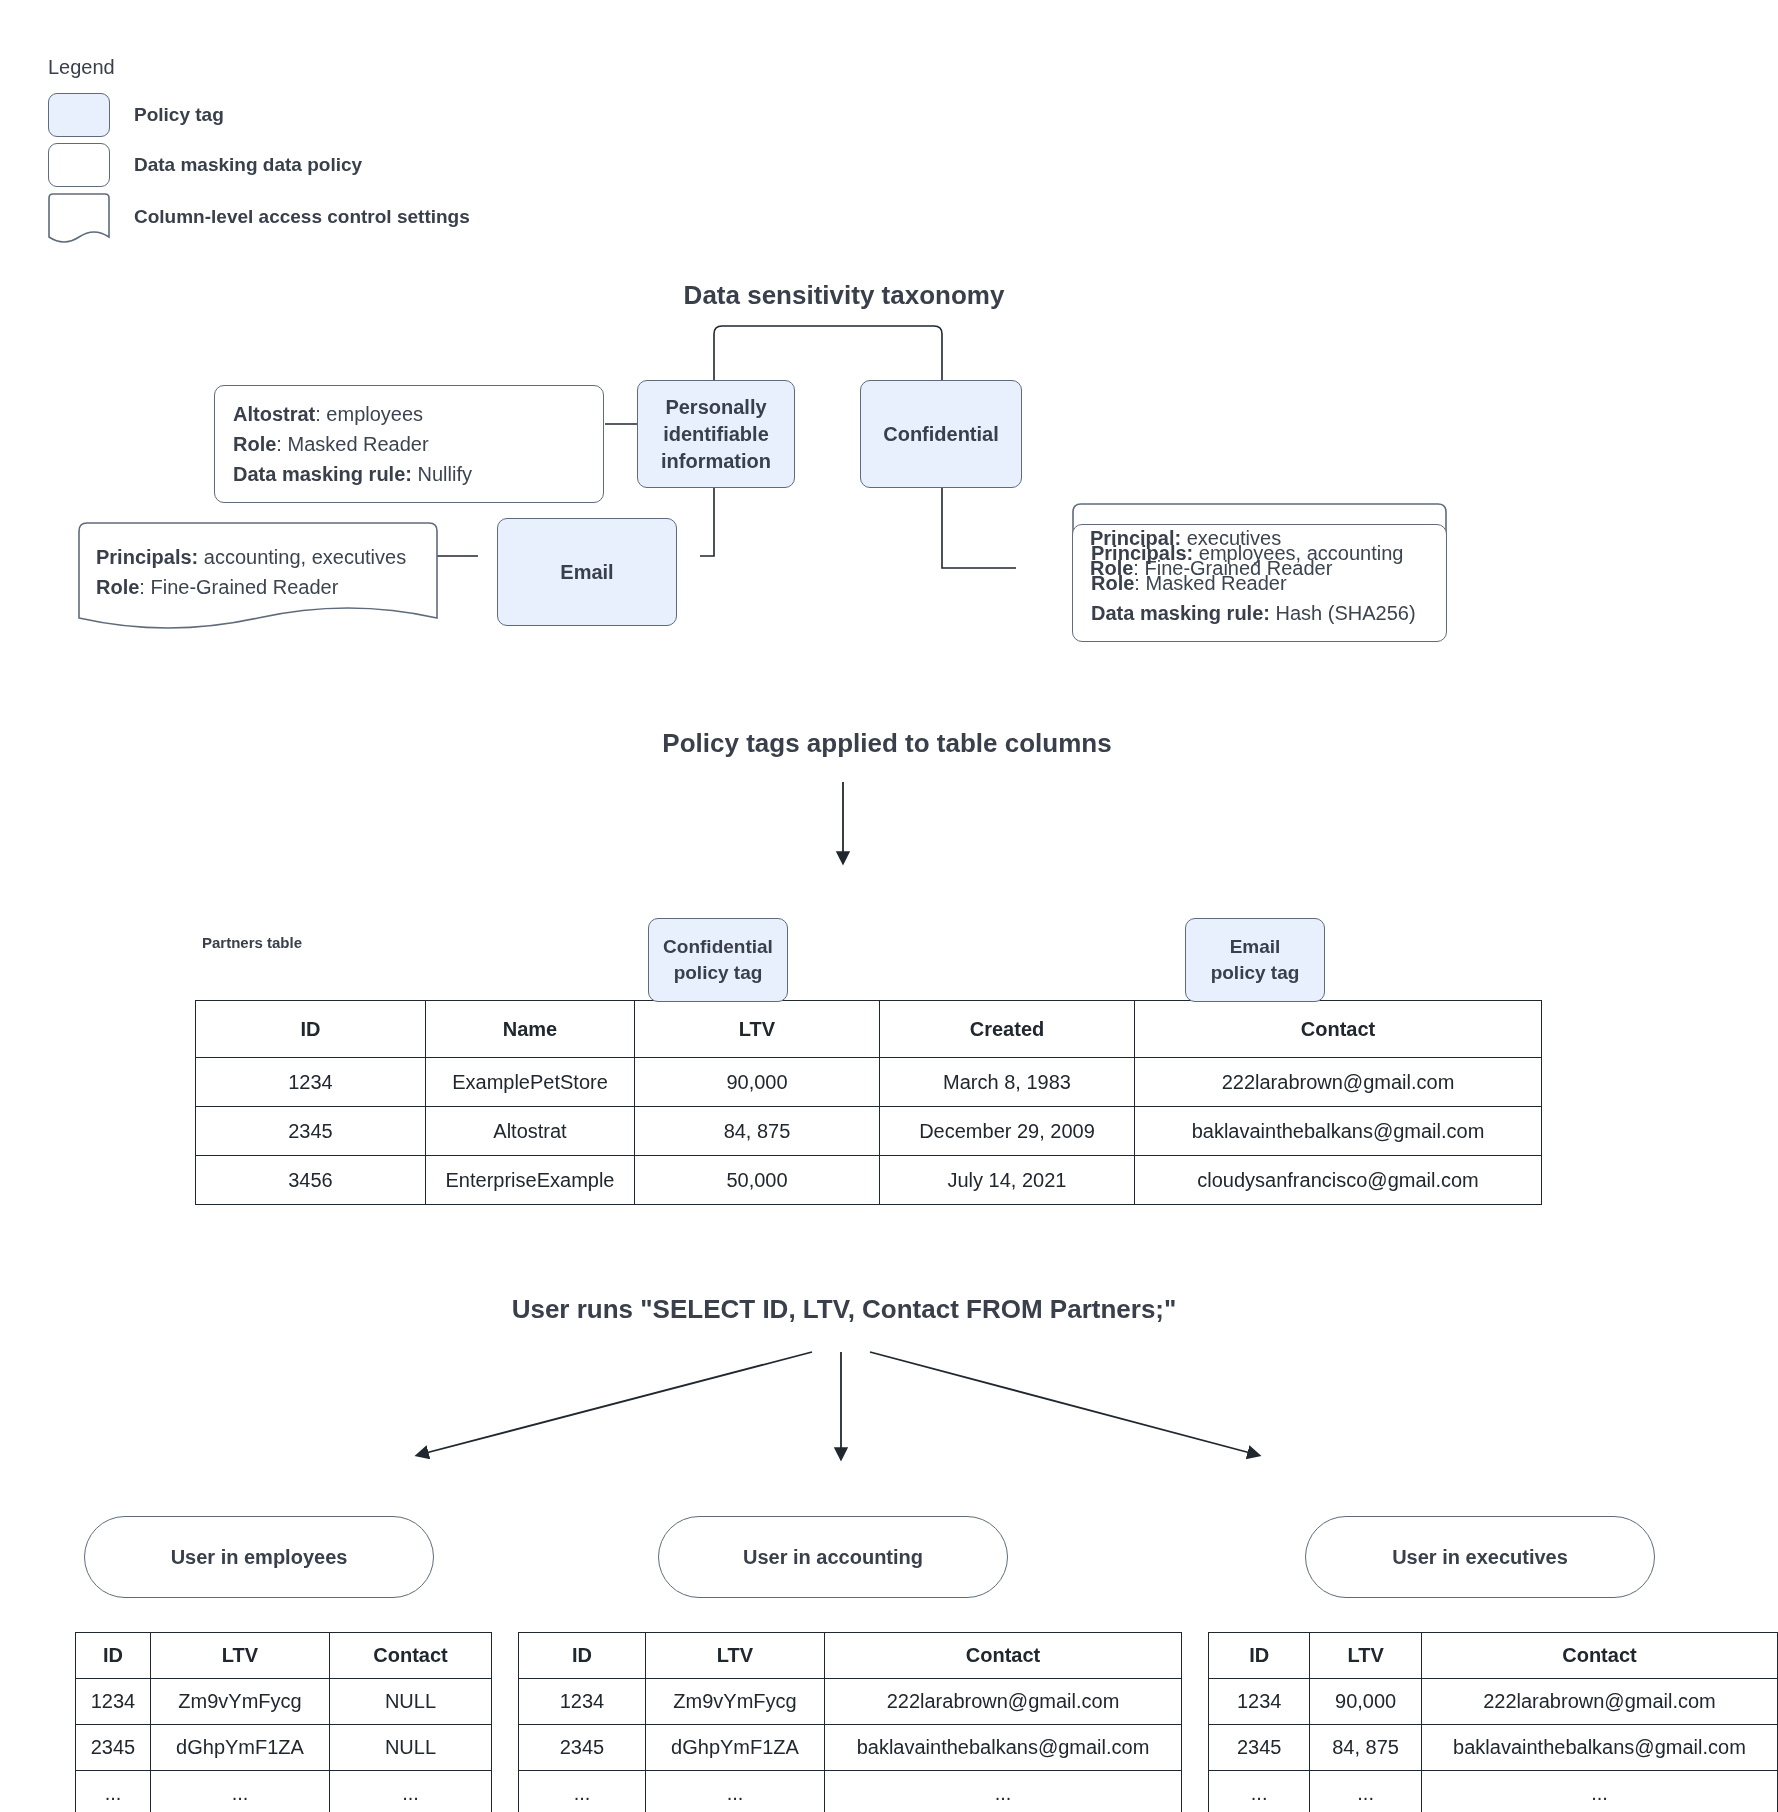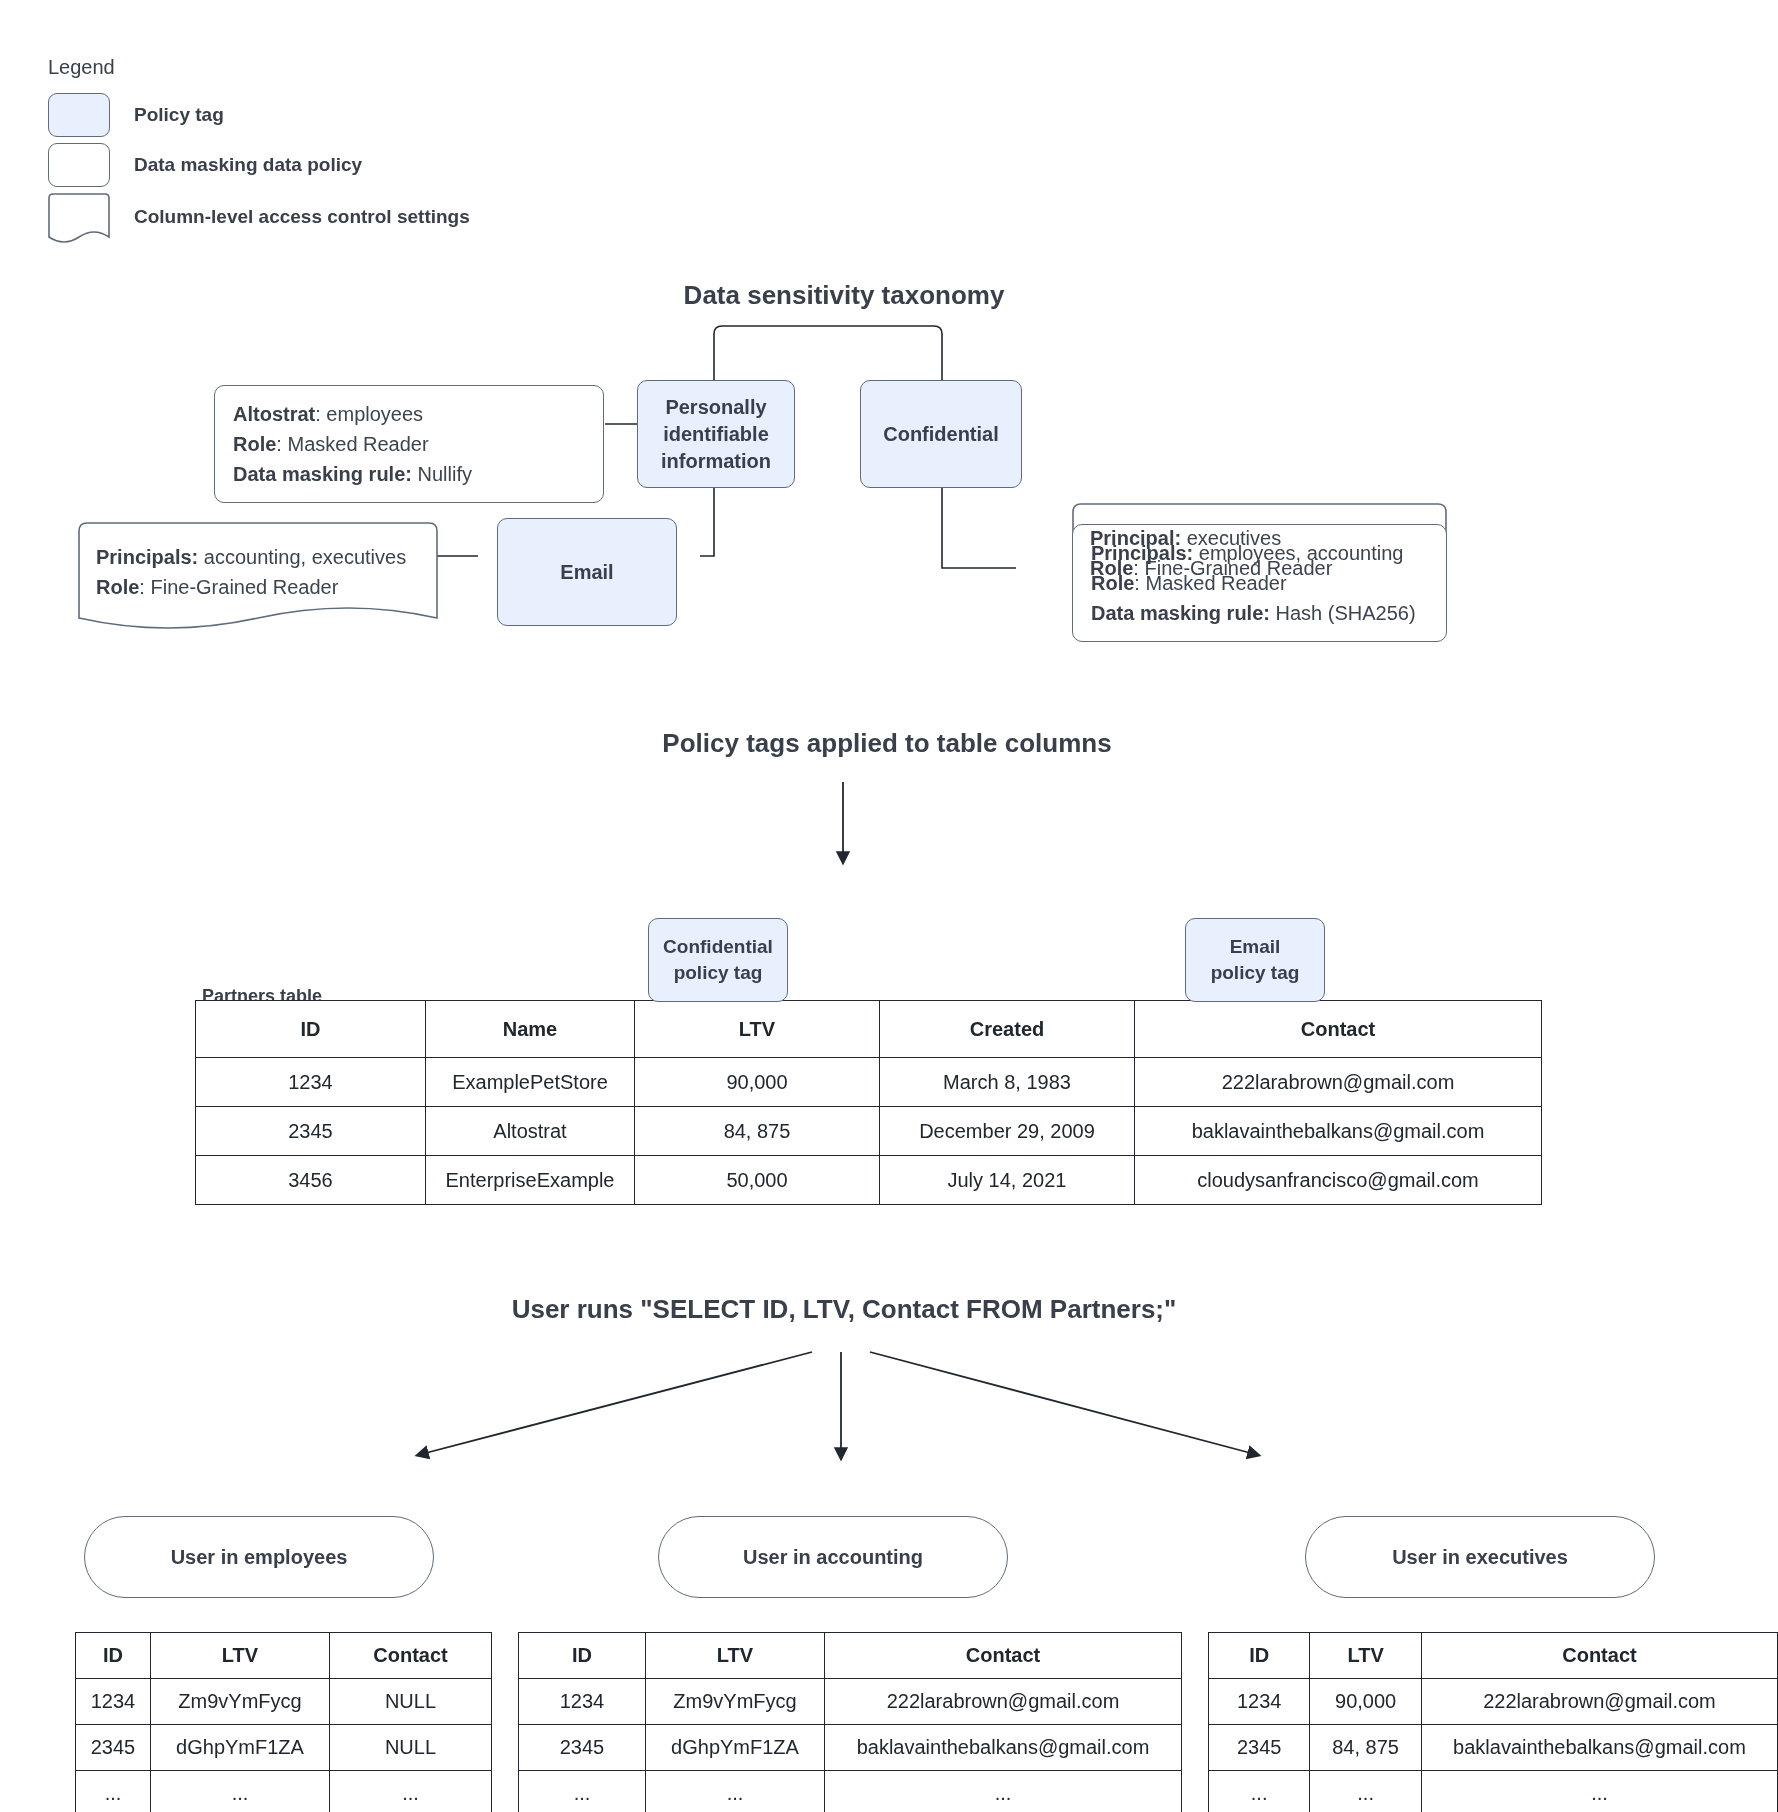--- a/index.html
+++ b/index.html
@@ -222,21 +222,21 @@
 
   <svg class="abs" style="left:0;top:0;" width="1778" height="900">
     <defs>
       <marker id="ah" markerWidth="10" markerHeight="10" refX="6" refY="4" orient="auto">
         <path d="M0,0 L8,4 L0,8 z" fill="#20272f"></path>
       </marker>
     </defs>
     <line x1="843" y1="782" x2="843" y2="862" stroke="#20272f" stroke-width="1.8" marker-end="url(#ah)"></line>
   </svg>
 
-  <div class="abs lbl-bold" style="left:202px;top:986px;font-size:18px;">Partners table</div>
+  <div class="abs lbl-bold" style="left:202px;top:934px;font-size:15px;">Partners table</div>
 
   <table class="grid abs" id="partners-table" style="left:195px;top:1000px;">
     <thead>
       <tr>
         <th style="width:213px;">ID</th>
         <th style="width:192px;">Name</th>
         <th style="width:228px;">LTV</th>
         <th style="width:238px;">Created</th>
         <th style="width:390px;">Contact</th>
       </tr>

